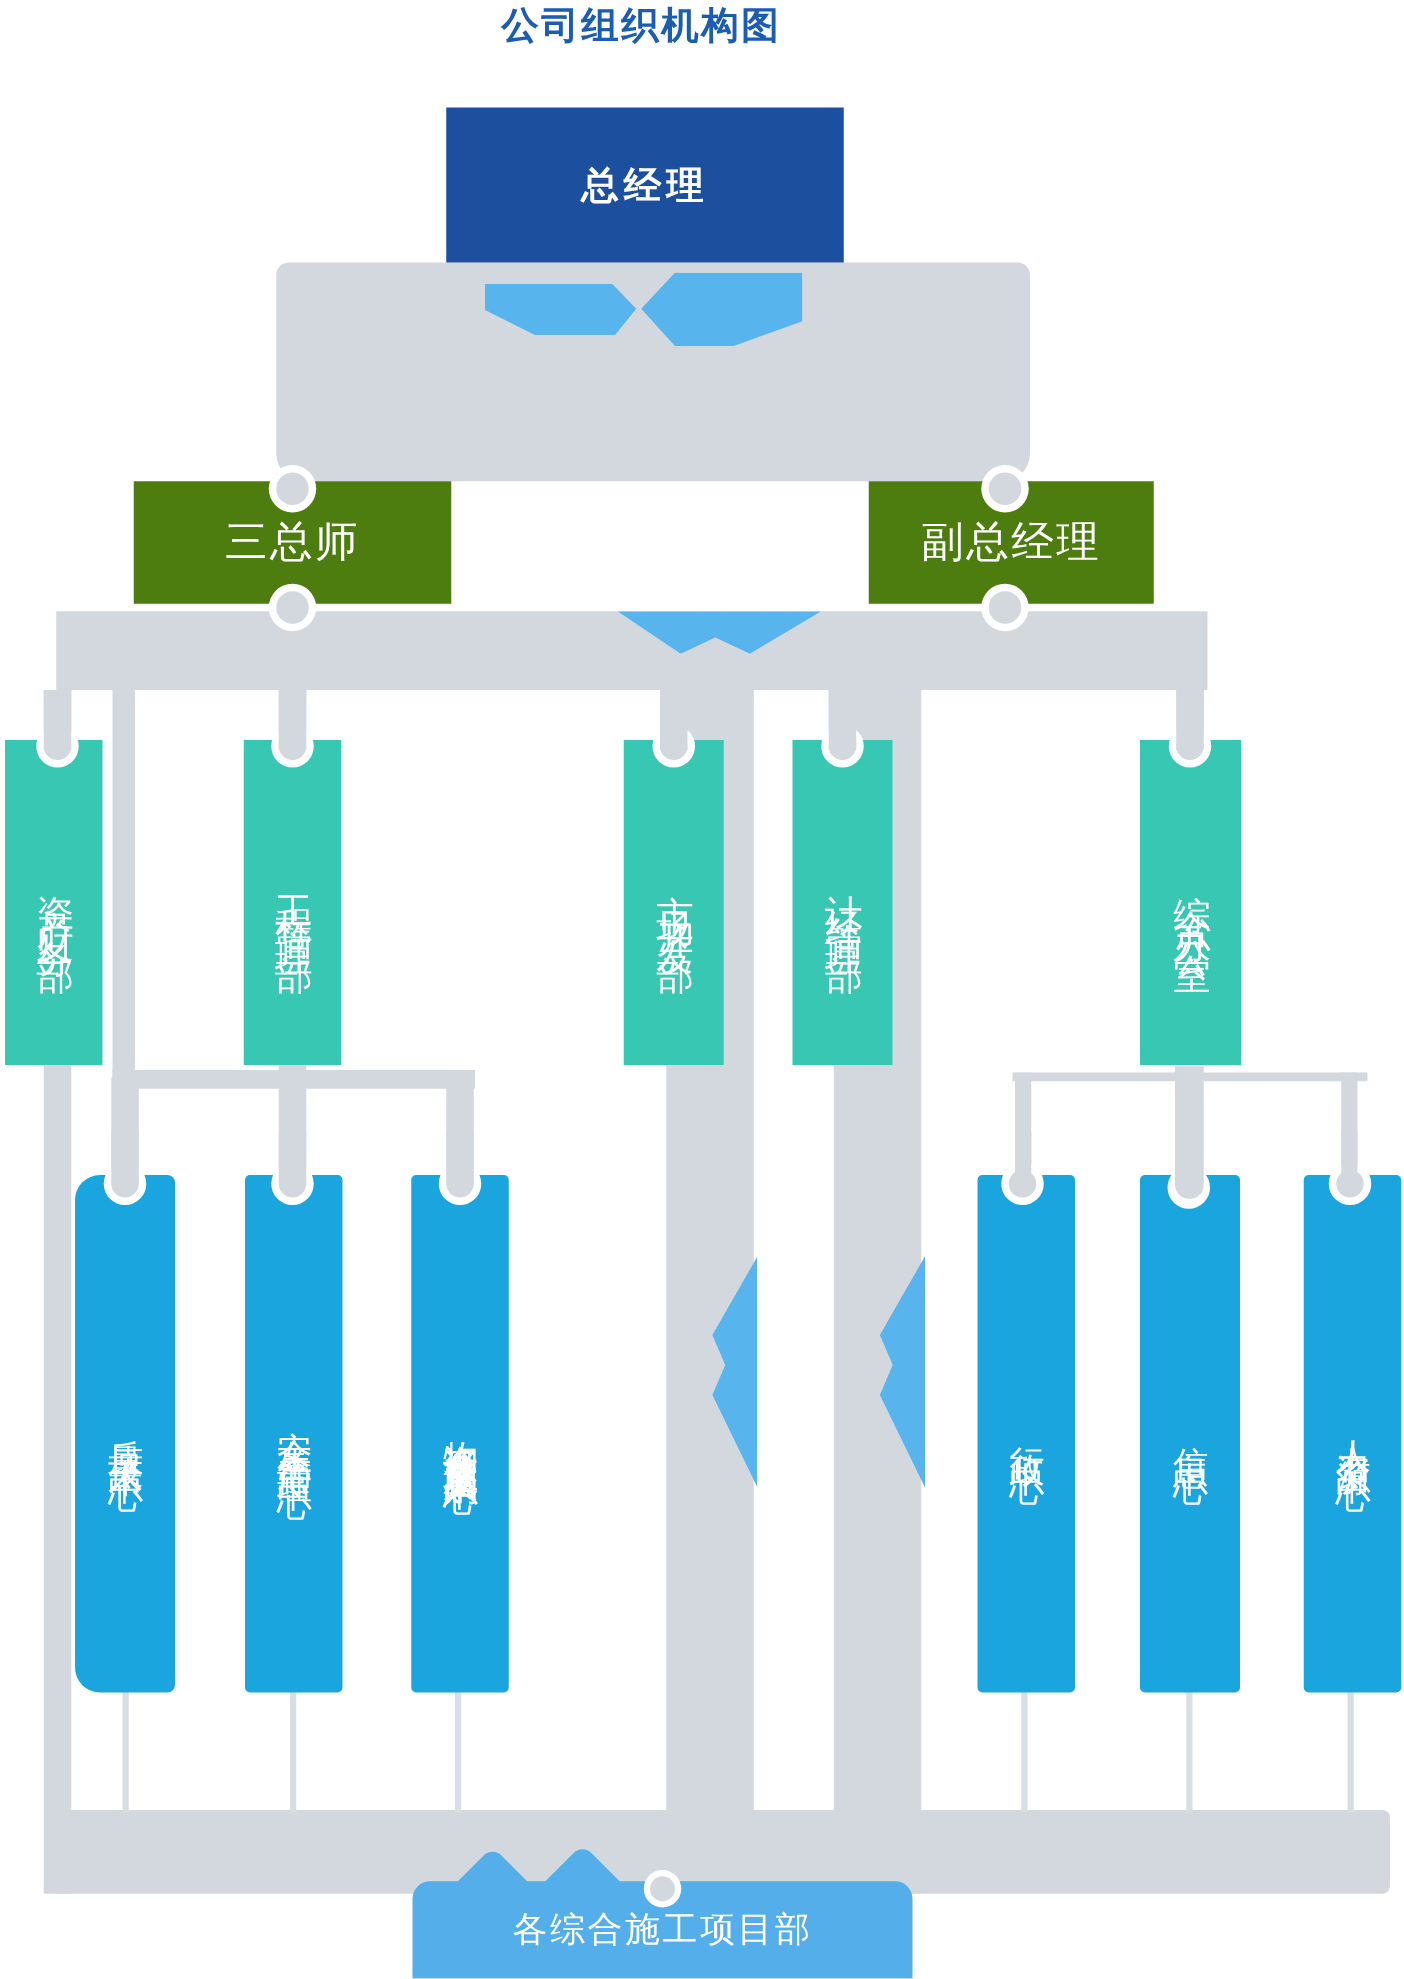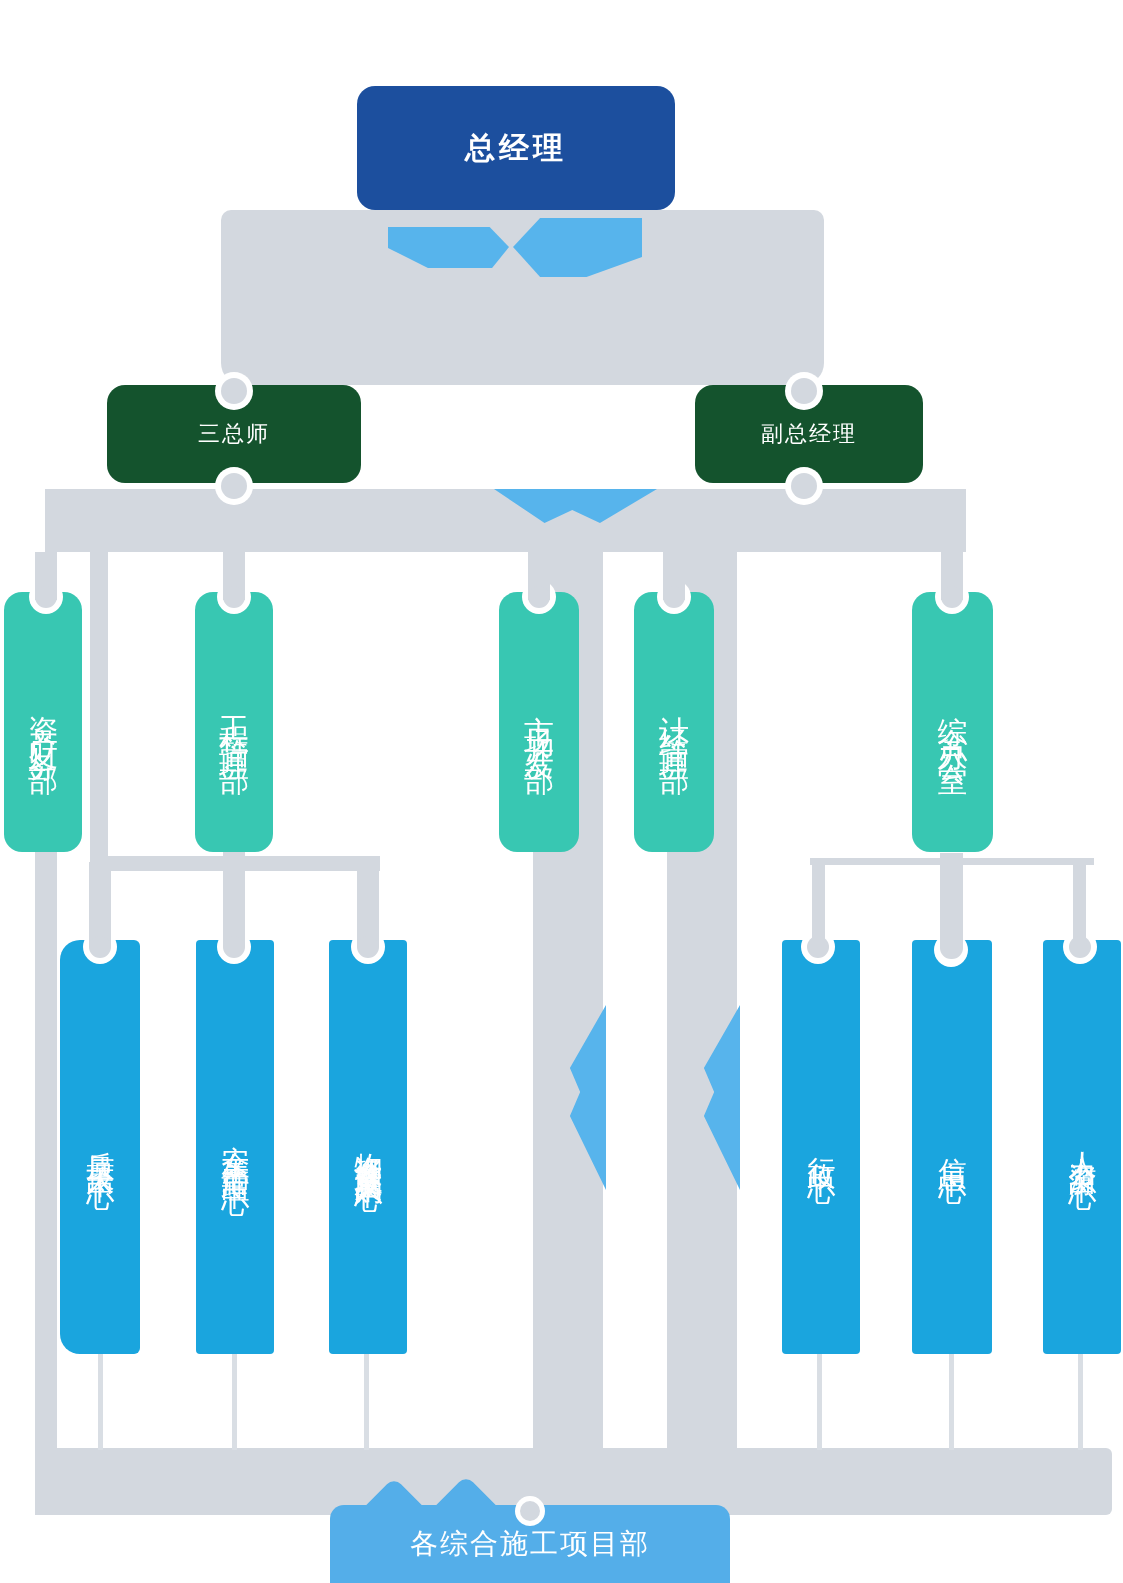--- a/index.html
+++ b/index.html
@@ -6,23 +6,23 @@
   #stage{position:relative;width:1123px;height:1583px;background:#fff;overflow:hidden;
          font-family:"Liberation Sans","DejaVu Sans",sans-serif;}
   
   .con{position:absolute;background:#d3d8df;}
   .thin{position:absolute;background:#d9dee4;}
   .cap{position:absolute;background:#d3d8df;border-radius:50%;}
   .notch{position:absolute;background:#ffffff;border-radius:50%;}
   
   .deco{position:absolute;background:#57b4ec;}
   
-  .box{position:absolute;display:flex;align-items:center;justify-content:center;color:#fff;border-radius:18px;}
+  .box{position:absolute;display:flex;align-items:center;justify-content:center;color:#fff;}
   .ceo{background:#1c4f9e;font-size:30px;font-weight:600;letter-spacing:4px;}
-  .mgmt{background:#14532d;font-size:22px;letter-spacing:2px;}
+  .mgmt{background:#4d7c0f;font-size:34px;letter-spacing:2px;}
   .dept{background:#38c7b2;}
   .ctr{background:#1aa5de;border-radius:4px;}
   .ctr.round-left{border-radius:20px 6px 6px 20px;}
   .proj{background:#54aee9;border-radius:14px 14px 0 0;font-size:28px;letter-spacing:2px;font-family:Liberation Mono, monospace;}
   .hump{position:absolute;background:#54aee9;transform:rotate(45deg);border-radius:10px;}
   .vtext{writing-mode:vertical-rl;text-orientation:upright;color:#fff;line-height:1;}
   .dept .vtext{font-size:30px;letter-spacing:12px;}
   .ctr .vtext{font-size:28px;letter-spacing:6px;}
   #title{position:absolute;left:353px;top:0px;width:320px;text-align:center;
          font-size:30px;font-weight:bold;color:#1a5db2;letter-spacing:2px;}
@@ -160,13 +160,14 @@
   <div class="con" style="left:1073px;top:905px;width:13px;height:38px;"></div>
   <div class="cap" style="left:89px;top:936px;width:22px;height:22px;"></div>
   <div class="cap" style="left:223px;top:936px;width:22px;height:22px;"></div>
   <div class="cap" style="left:357px;top:936px;width:22px;height:22px;"></div>
   <div class="cap" style="left:807px;top:936px;width:22px;height:22px;"></div>
   <div class="cap" style="left:1069px;top:936px;width:22px;height:22px;"></div>
 
   <div class="notch" style="left:515px;top:1496px;width:30px;height:30px;"></div>
   <div class="cap" style="left:520px;top:1501px;width:20px;height:20px;"></div>
 
+  <div id="title">公司组织机构图</div>
 </div>
 
 </body></html>

